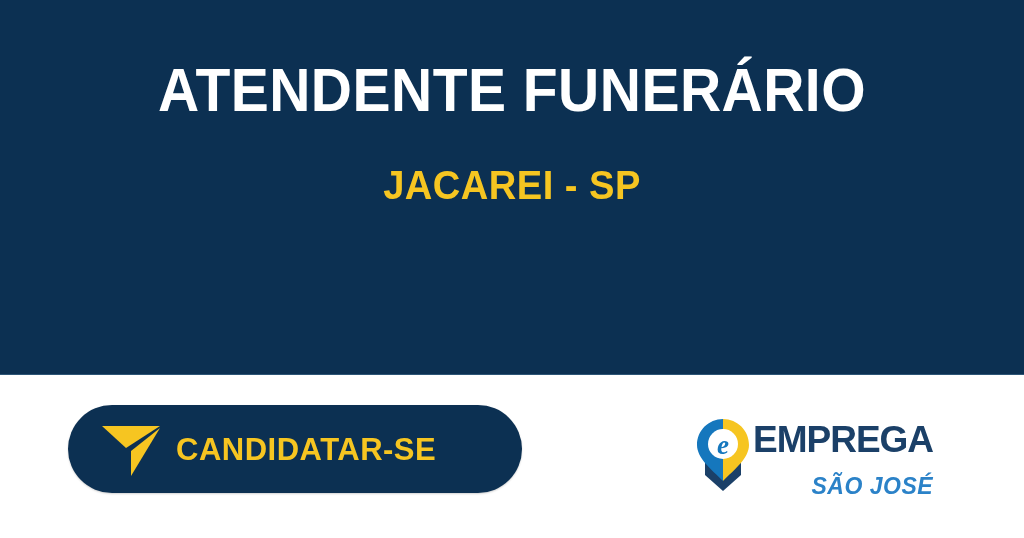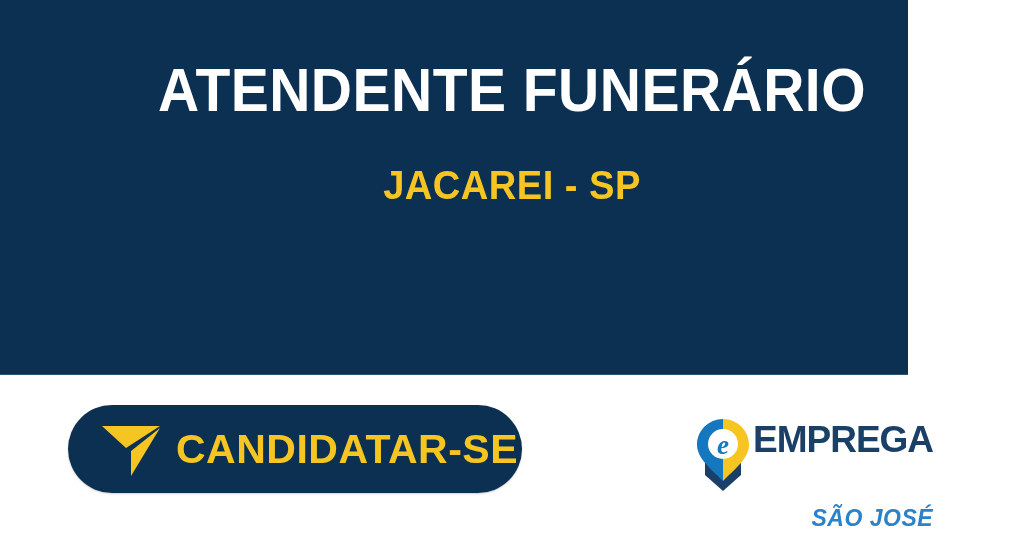--- a/index.html
+++ b/index.html
@@ -19,21 +19,21 @@
     width: 1024px;
     height: 538px;
     background: #ffffff;
   }
 
   
   .hero {
     position: absolute;
     left: 0;
     top: 0;
-    width: 908px;
+    width: 1024px;
     height: 375px;
     background: #0c3052;
     box-sizing: border-box;
     border-bottom: 1px solid #2d5576;
   }
 
   .hero-title {
     position: absolute;
     left: 0;
     top: 53px;
@@ -100,21 +100,21 @@
     margin-left: 32px;
     margin-right: 14px;
     flex: 0 0 auto;
     display: block;
   }
 
   .apply-label {
     color: #f6c521;
     font-family: "Liberation Sans Narrow", "Liberation Sans", sans-serif;
     font-weight: bold;
-    font-size: 41px;
+    font-size: 31px;
     letter-spacing: 0.5px;
     white-space: nowrap;
     line-height: 1;
   }
 
   
   .brand-logo {
     position: absolute;
     left: 697px;
     top: 419px;
@@ -130,21 +130,20 @@
     flex: 0 0 auto;
     display: block;
   }
 
   .brand-wordmark {
     margin-left: 4px;
     margin-top: 2px;
     display: flex;
     flex-direction: column;
     align-items: flex-end;
-    gap: 32px;
   }
 
   .brand-name {
     color: #1b4068;
     font-family: "Liberation Sans", sans-serif;
     font-weight: bold;
     font-size: 37px;
     line-height: 37px;
     letter-spacing: -1px;
     white-space: nowrap;

